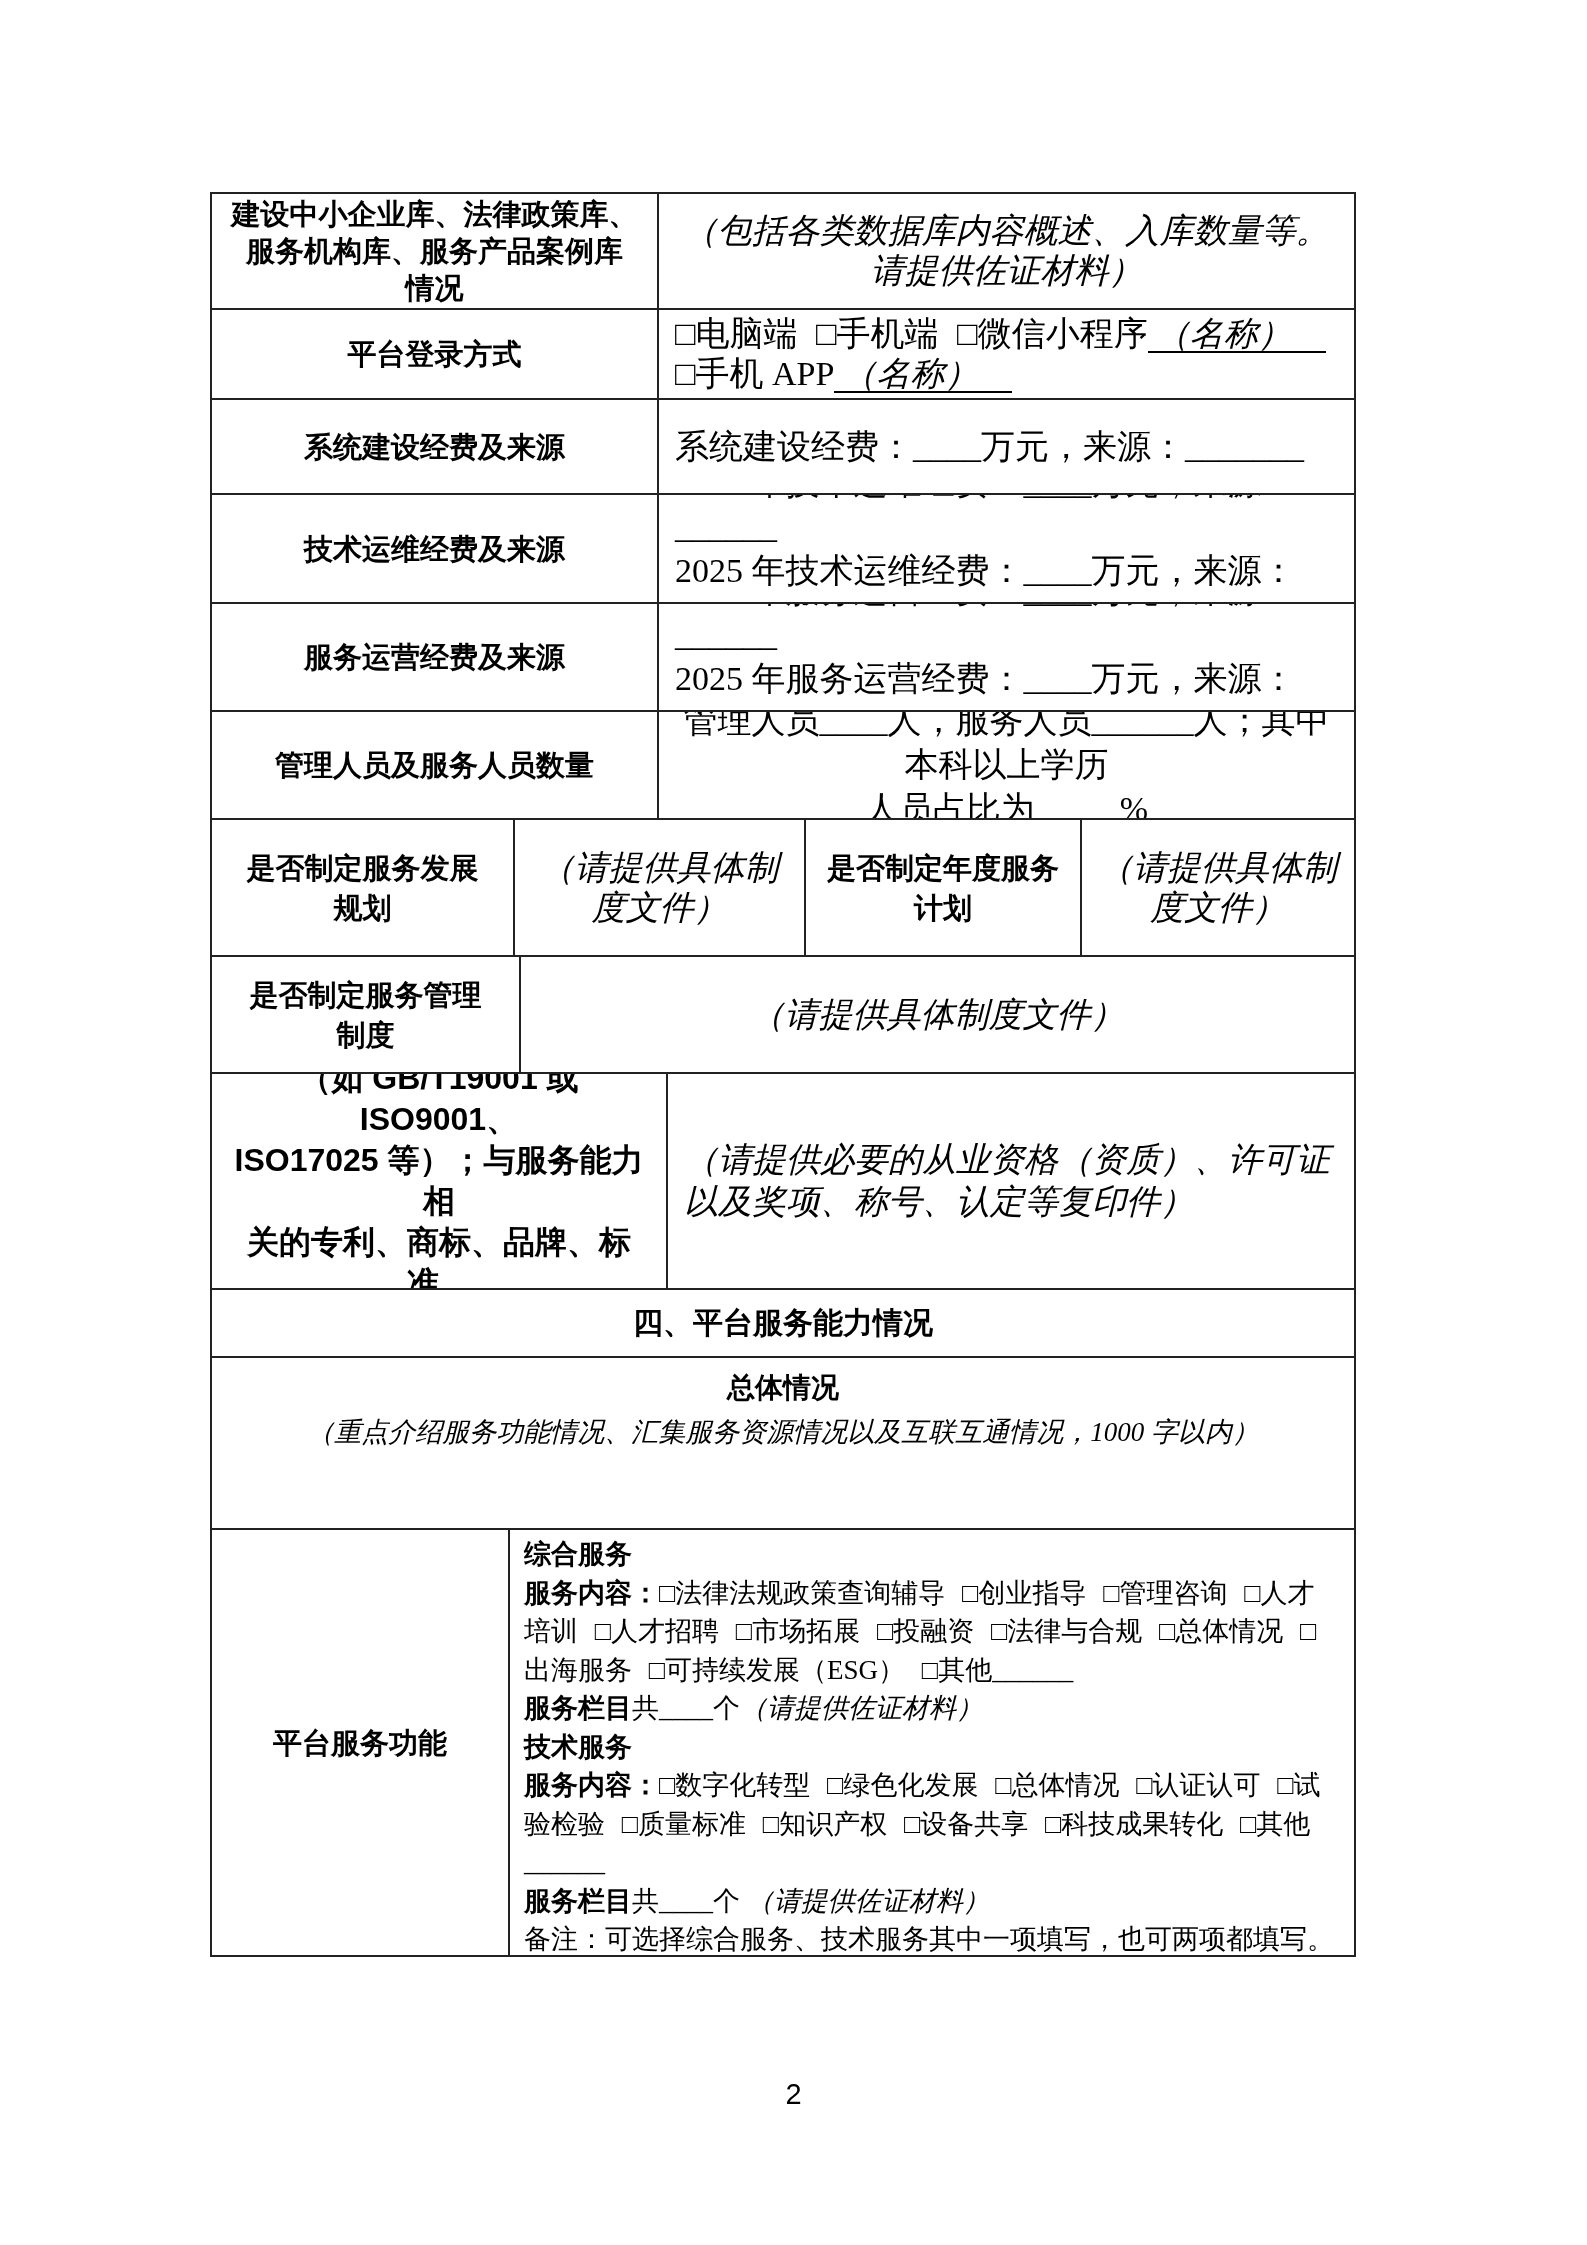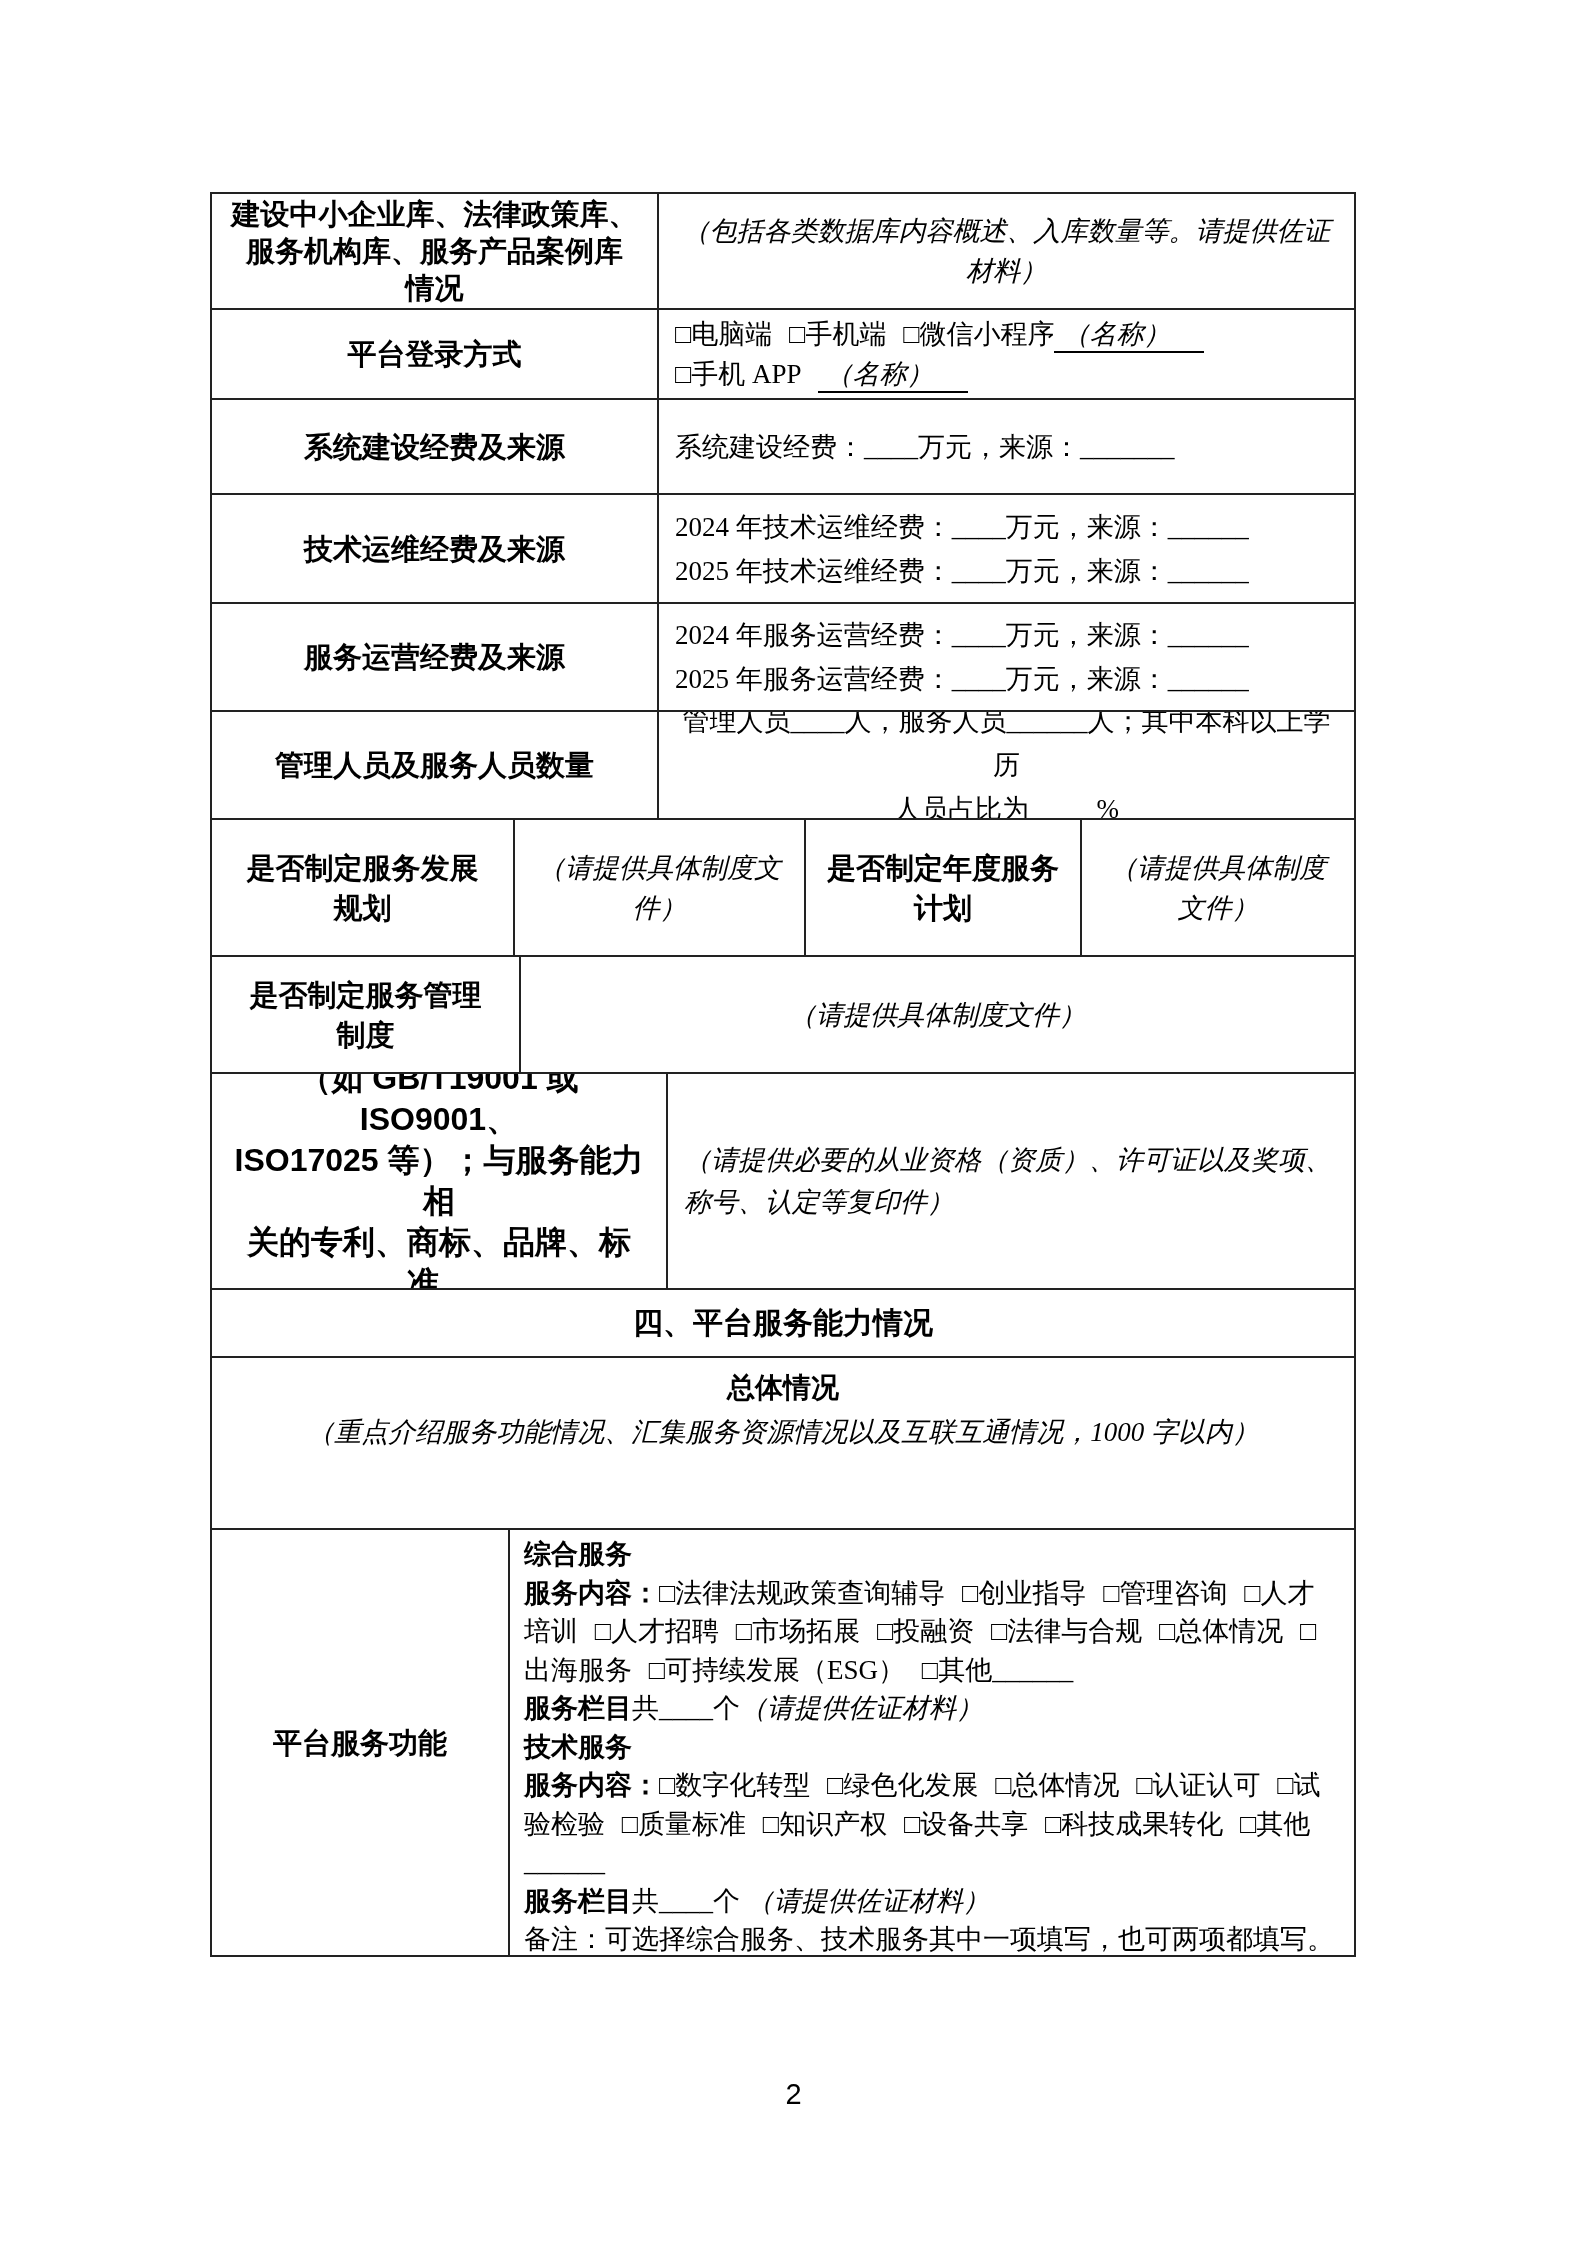--- a/index.html
+++ b/index.html
@@ -8,21 +8,21 @@
   .doc-table{position:absolute;left:210px;top:192px;width:1146px;border:2px solid #222;
              box-sizing:border-box;}
   .trow{display:flex;border-bottom:2px solid #222;box-sizing:border-box;}
   .trow:last-child{border-bottom:none;}
   .cell{box-sizing:border-box;border-right:2px solid #222;display:flex;flex-direction:column;
         justify-content:center;overflow:hidden;}
   .cell:last-child{border-right:none;}
   .label-cell{align-items:center;text-align:center;
               font-family:"Liberation Sans",sans-serif;font-weight:bold;
               font-size:29px;line-height:40px;padding:2px 10px;}
-  .value-cell{padding:6px 16px;font-size:27px;line-height:44px;}
+  .value-cell{padding:6px 16px;font-size:34px;line-height:44px;}
   .center{text-align:center;align-items:center;}
   .left{text-align:left;}
   .note{font-style:italic;}
   .b{font-family:"Liberation Sans",sans-serif;font-weight:bold;font-style:normal;}
   .opt{display:inline;margin-right:10px;}
   .uline{display:inline-block;border-bottom:2px solid #000;font-style:italic;
          padding:0 34px 0 8px;line-height:34px;}
   .section-title{font-family:"Liberation Sans",sans-serif;font-weight:bold;font-size:30px;
                  text-align:center;}
   .overall-cell{justify-content:flex-start;padding-top:8px;}
@@ -55,21 +55,21 @@
       <div class="cell label-cell" style="width:447px">
         <div>平台登录方式</div>
       </div>
       <div class="cell value-cell left" style="flex:1;line-height:40px">
         <div>
           <span class="opt"><span>□</span><span>电脑端</span></span>
           <span class="opt"><span>□</span><span>手机端</span></span>
           <span class="opt" style="margin-right:0"><span>□</span><span>微信小程序</span></span><span class="uline">（名称）</span>
         </div>
         <div>
-          <span class="opt" style="margin-right:16px"><span>□</span><span>手机 APP</span></span><span class="uline">（名称）</span>
+          <span class="opt" style="margin-right:0"><span>□</span><span>手机 APP</span></span><span class="uline">（名称）</span>
         </div>
       </div>
     </div>
 
     <div class="trow" style="height:95px">
       <div class="cell label-cell" style="width:447px">
         <div>系统建设经费及来源</div>
       </div>
       <div class="cell value-cell left" style="flex:1">
         <div>系统建设经费：____万元，来源：_______</div>

